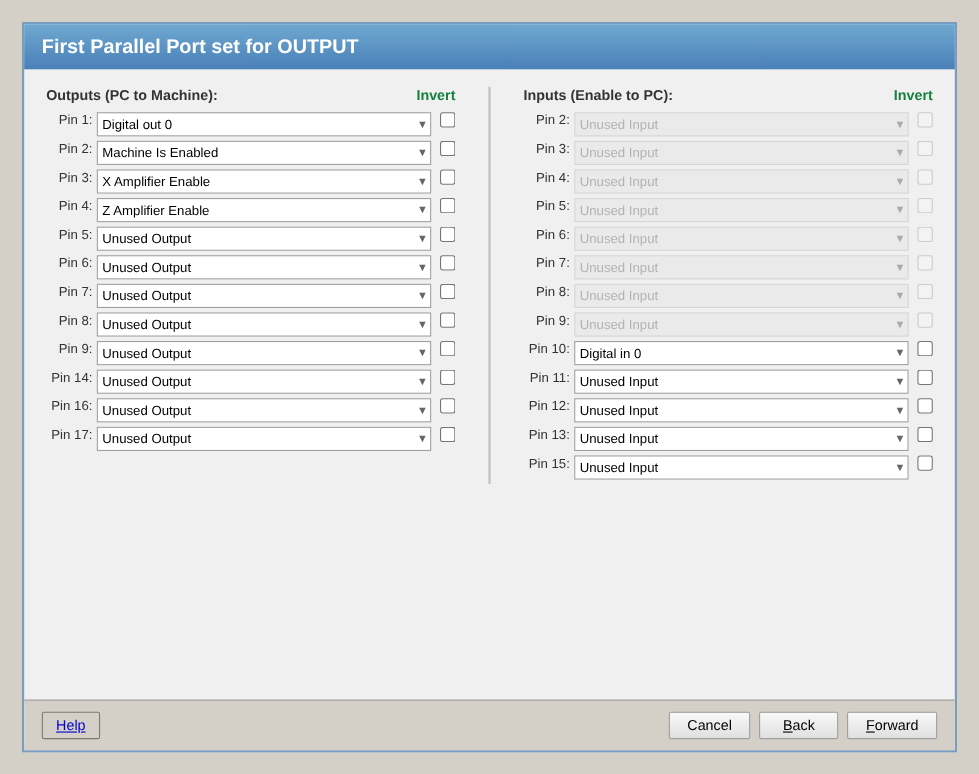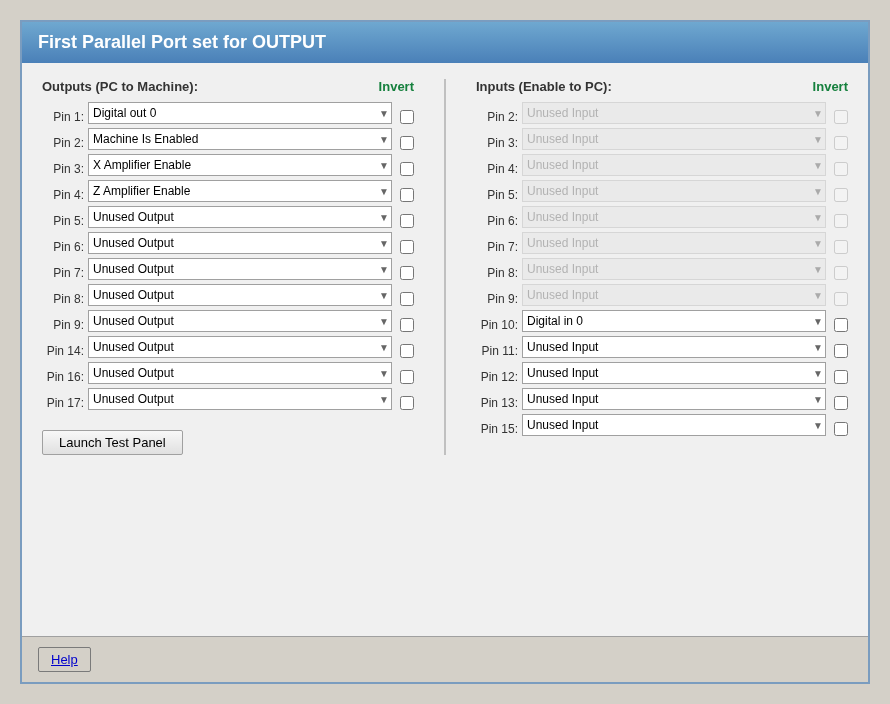--- a/index.html
+++ b/index.html
@@ -46,21 +46,21 @@
       font-weight: bold;
       color: #333;
     }
     .col-header .invert-label {
       margin-left: auto;
       font-weight: bold;
       color: #15803d;
     }
     .pin-row {
       display: flex;
-      align-items: flex-end;
+      align-items: flex-start;
       margin-bottom: 4px;
       gap: 4px;
     }
     .pin-label {
       width: 42px;
       text-align: right;
       color: #333;
       font-size: 12px;
       white-space: nowrap;
     }
@@ -250,23 +250,20 @@
             <div class="pin-row">
               <span class="pin-label">Pin 17:</span>
               <div class="select-wrapper">
                 <select><option>Unused Output</option><option>Digital out 0</option></select>
                 <span class="select-arrow">▼</span>
               </div>
               <input type="checkbox" class="checkbox" style="">
             </div>
           </div>
 
-        <div>
-          <button class="launch-btn">Launch Test Panel</button>
-        </div>
       </div>
 
       <div class="divider"></div>
 
       <div class="column">
         <div class="col-header">
           <span>Inputs (Enable to PC):</span>
           <span class="invert-label">Invert</span>
         </div>
 
@@ -378,14 +375,23 @@
           </div>
       </div>
 
     </div>
   </div>
 
   <div class="dialog-footer">
     <div class="footer-left">
       <button class="help-btn">Help</button>
     </div>
+    <div class="footer-right">
+      <button class="footer-btn">Cancel</button>
+      <button class="footer-btn">
+        <u>B</u><span>ack</span>
+      </button>
+      <button class="footer-btn">
+        <u>F</u><span>orward</span>
+      </button>
+    </div>
   </div>
 </div>
 
 </body></html>

